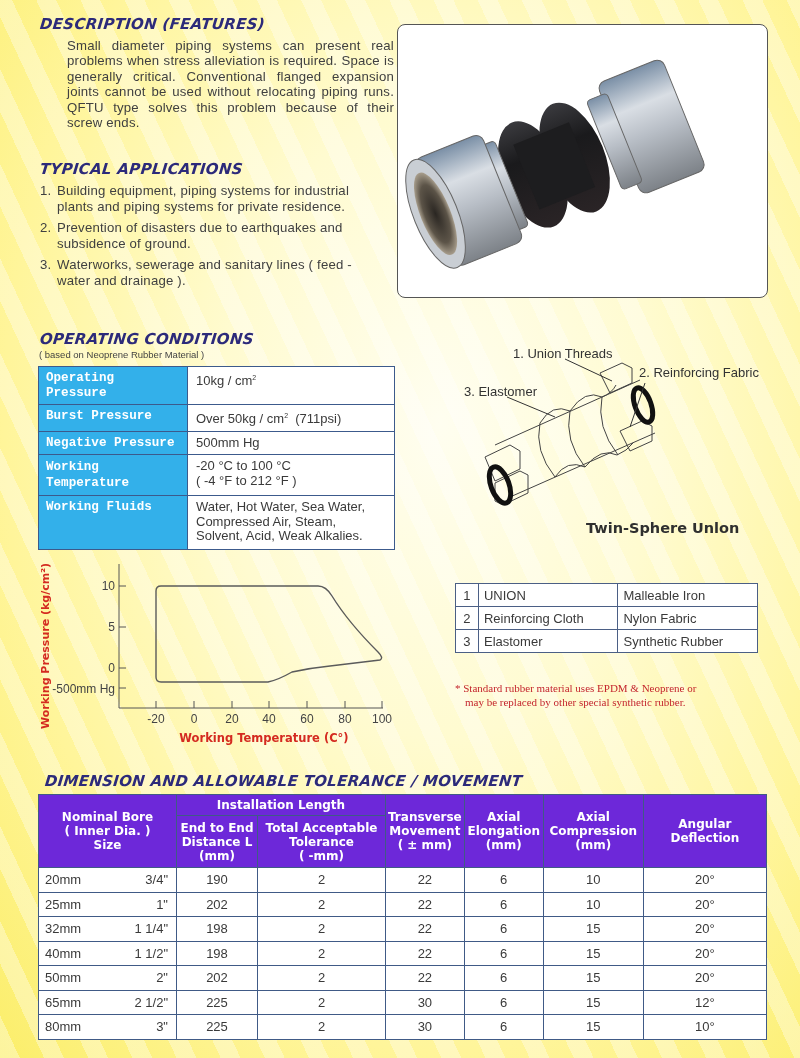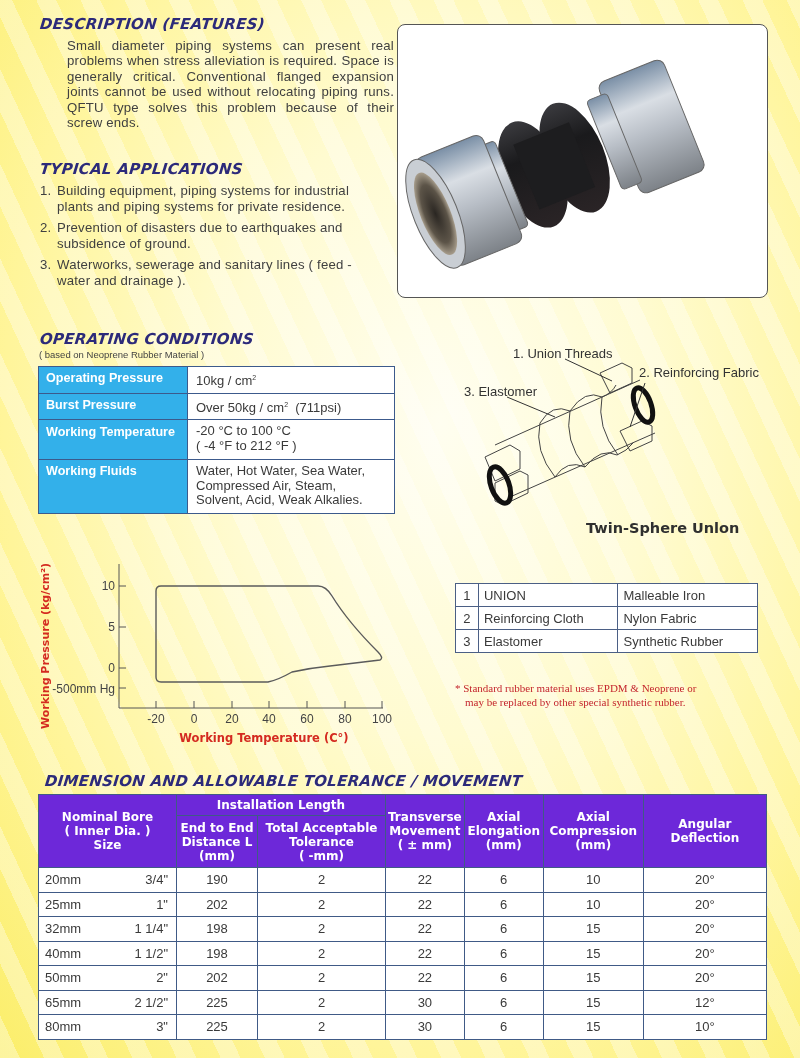--- a/index.html
+++ b/index.html
@@ -56,21 +56,21 @@
   .op-table td {
     border: 1px solid #3c5a8c;
     vertical-align: top;
     font-size: 13px;
     line-height: 14.5px;
   }
   .op-table td.lbl {
     background: #33b0ea;
     color: #fff;
     font-weight: bold;
-    font-family: Liberation Sans, sans-serif;
+    font-family: Liberation Mono, monospace;
     font-size: 12.6px;
     width: 149px;
     padding: 4px 7px;
   }
   .op-table td.val {
     background: #fff;
     color: #3a3a3a;
     padding: 4px 8px;
   }
   sup.small { font-size: 7px; vertical-align: 5px; }
@@ -214,20 +214,24 @@
 <table class="abs op-table">
   <tbody>
       <tr style="height:24px;">
     <td class="lbl">Operating Pressure</td>
     <td class="val"><span>10kg / cm</span><sup class="small">2</sup></td>
   </tr>
   <tr style="height:23px;">
     <td class="lbl">Burst Pressure</td>
     <td class="val" style="white-space:pre;"><span>Over 50kg / cm</span><sup class="small">2</sup><span>  (711psi)</span></td>
   </tr>
+  <tr style="height:23px;">
+    <td class="lbl">Negative Pressure</td>
+    <td class="val">500mm Hg</td>
+  </tr>
   <tr style="height:40px;">
     <td class="lbl" style="line-height:16px; width:120px;">Working Temperature</td>
     <td class="val">
       <div>-20 °C to 100 °C</div>
       <div>( -4 °F to 212 °F )</div>
     </td>
   </tr>
   <tr style="height:54px;">
     <td class="lbl">Working Fluids</td>
     <td class="val">Water, Hot Water, Sea Water, Compressed Air, Steam, Solvent, Acid, Weak Alkalies.</td>

